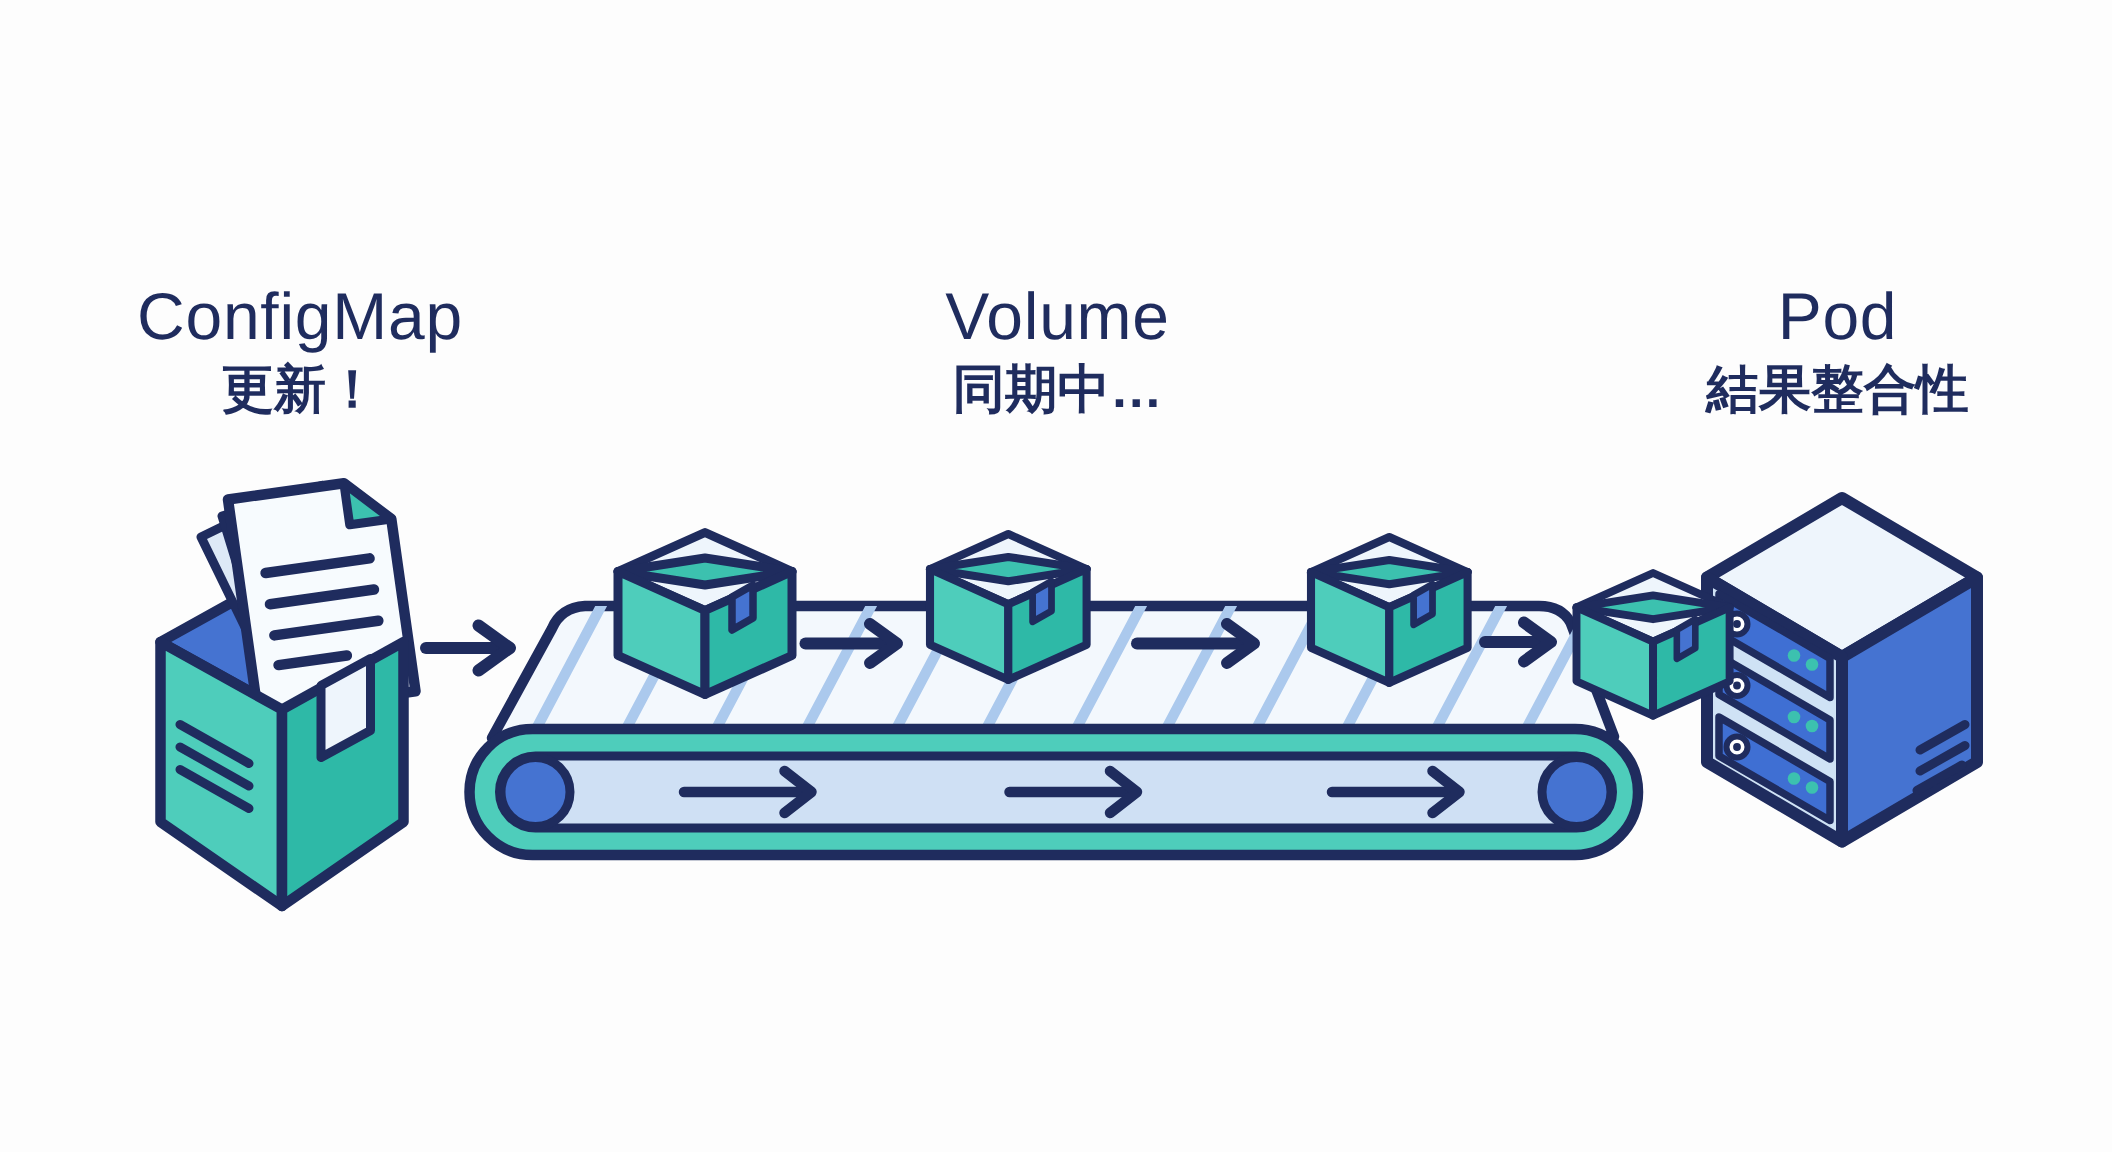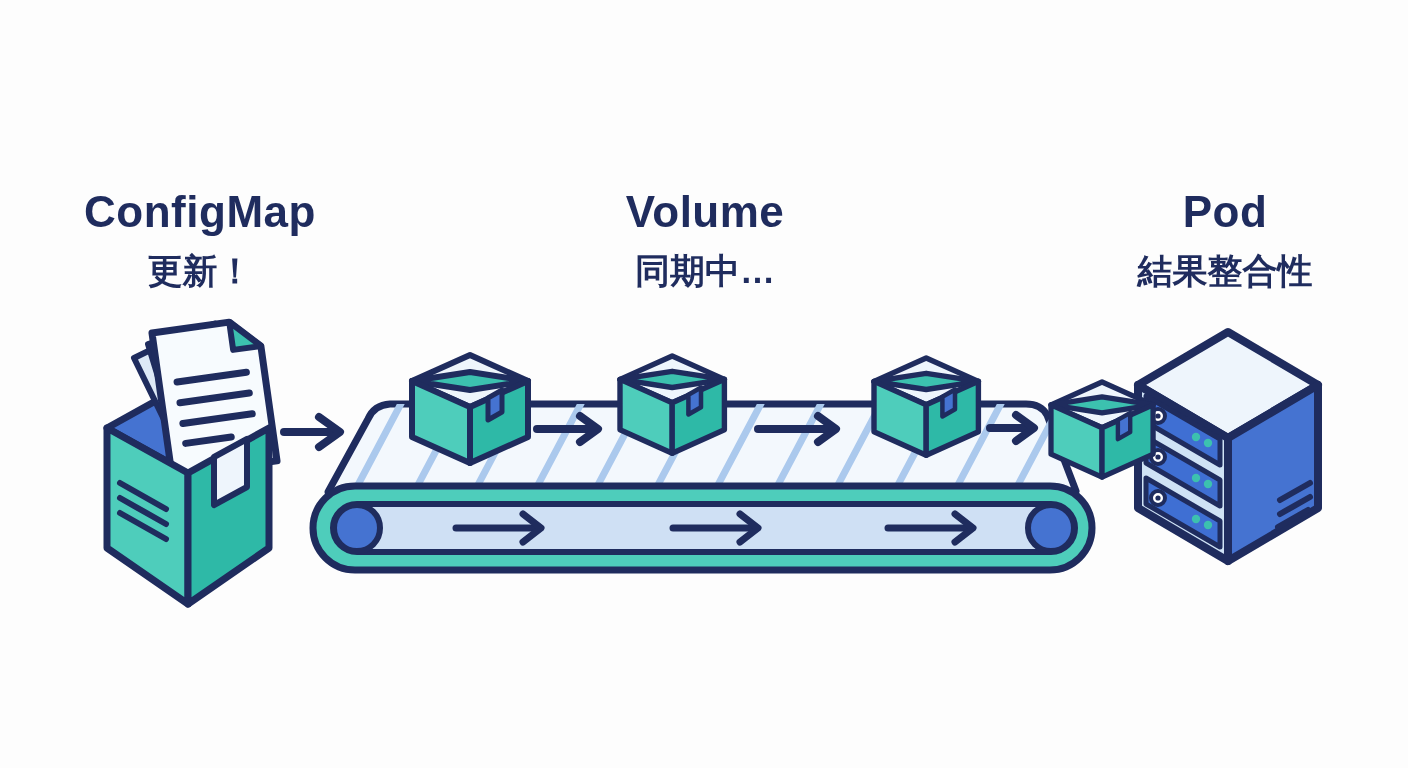--- a/index.html
+++ b/index.html
@@ -9,22 +9,22 @@
     --top-light:#eef5fc; --background:#fdfdfd;
   }
   html,body{margin:0;padding:0;}
   .canvas{
     position:relative;width:1408px;height:768px;overflow:hidden;
     background:var(--background);
     font-family:"Liberation Sans","DejaVu Sans",sans-serif;
     color:var(--navy);
   }
   .label-group{position:absolute;width:360px;text-align:center;}
-  .label-title{font-size:44px;font-weight:700;letter-spacing:0.5px;line-height:1.1;}
-  .label-sub{font-size:35px;font-weight:700;margin-top:12px;}
+  .label-title{font-size:44px;font-weight:400;letter-spacing:0.5px;line-height:1.1;}
+  .label-sub{font-size:35px;font-weight:700;}
   .lbl-configmap{left:20px;top:188px;}
   .lbl-volume{left:525px;top:188px;}
   .lbl-pod{left:1045px;top:188px;}
   svg.art{position:absolute;left:0;top:0;width:1408px;height:768px;}
   .st{stroke:var(--navy);stroke-width:7;stroke-linejoin:round;stroke-linecap:round;}
   .s4{stroke-width:4}.s5{stroke-width:5}.s6{stroke-width:6}.s8{stroke-width:8}
   .nv{stroke:var(--navy);fill:none;stroke-linecap:round;stroke-linejoin:round;}
   .s7{stroke-width:7}
   .arrow{stroke:var(--navy);stroke-width:8;fill:none;stroke-linecap:round;stroke-linejoin:round;}
   .f-white{fill:#ffffff}.f-top{fill:var(--top-light)}.f-teal{fill:var(--teal)}

